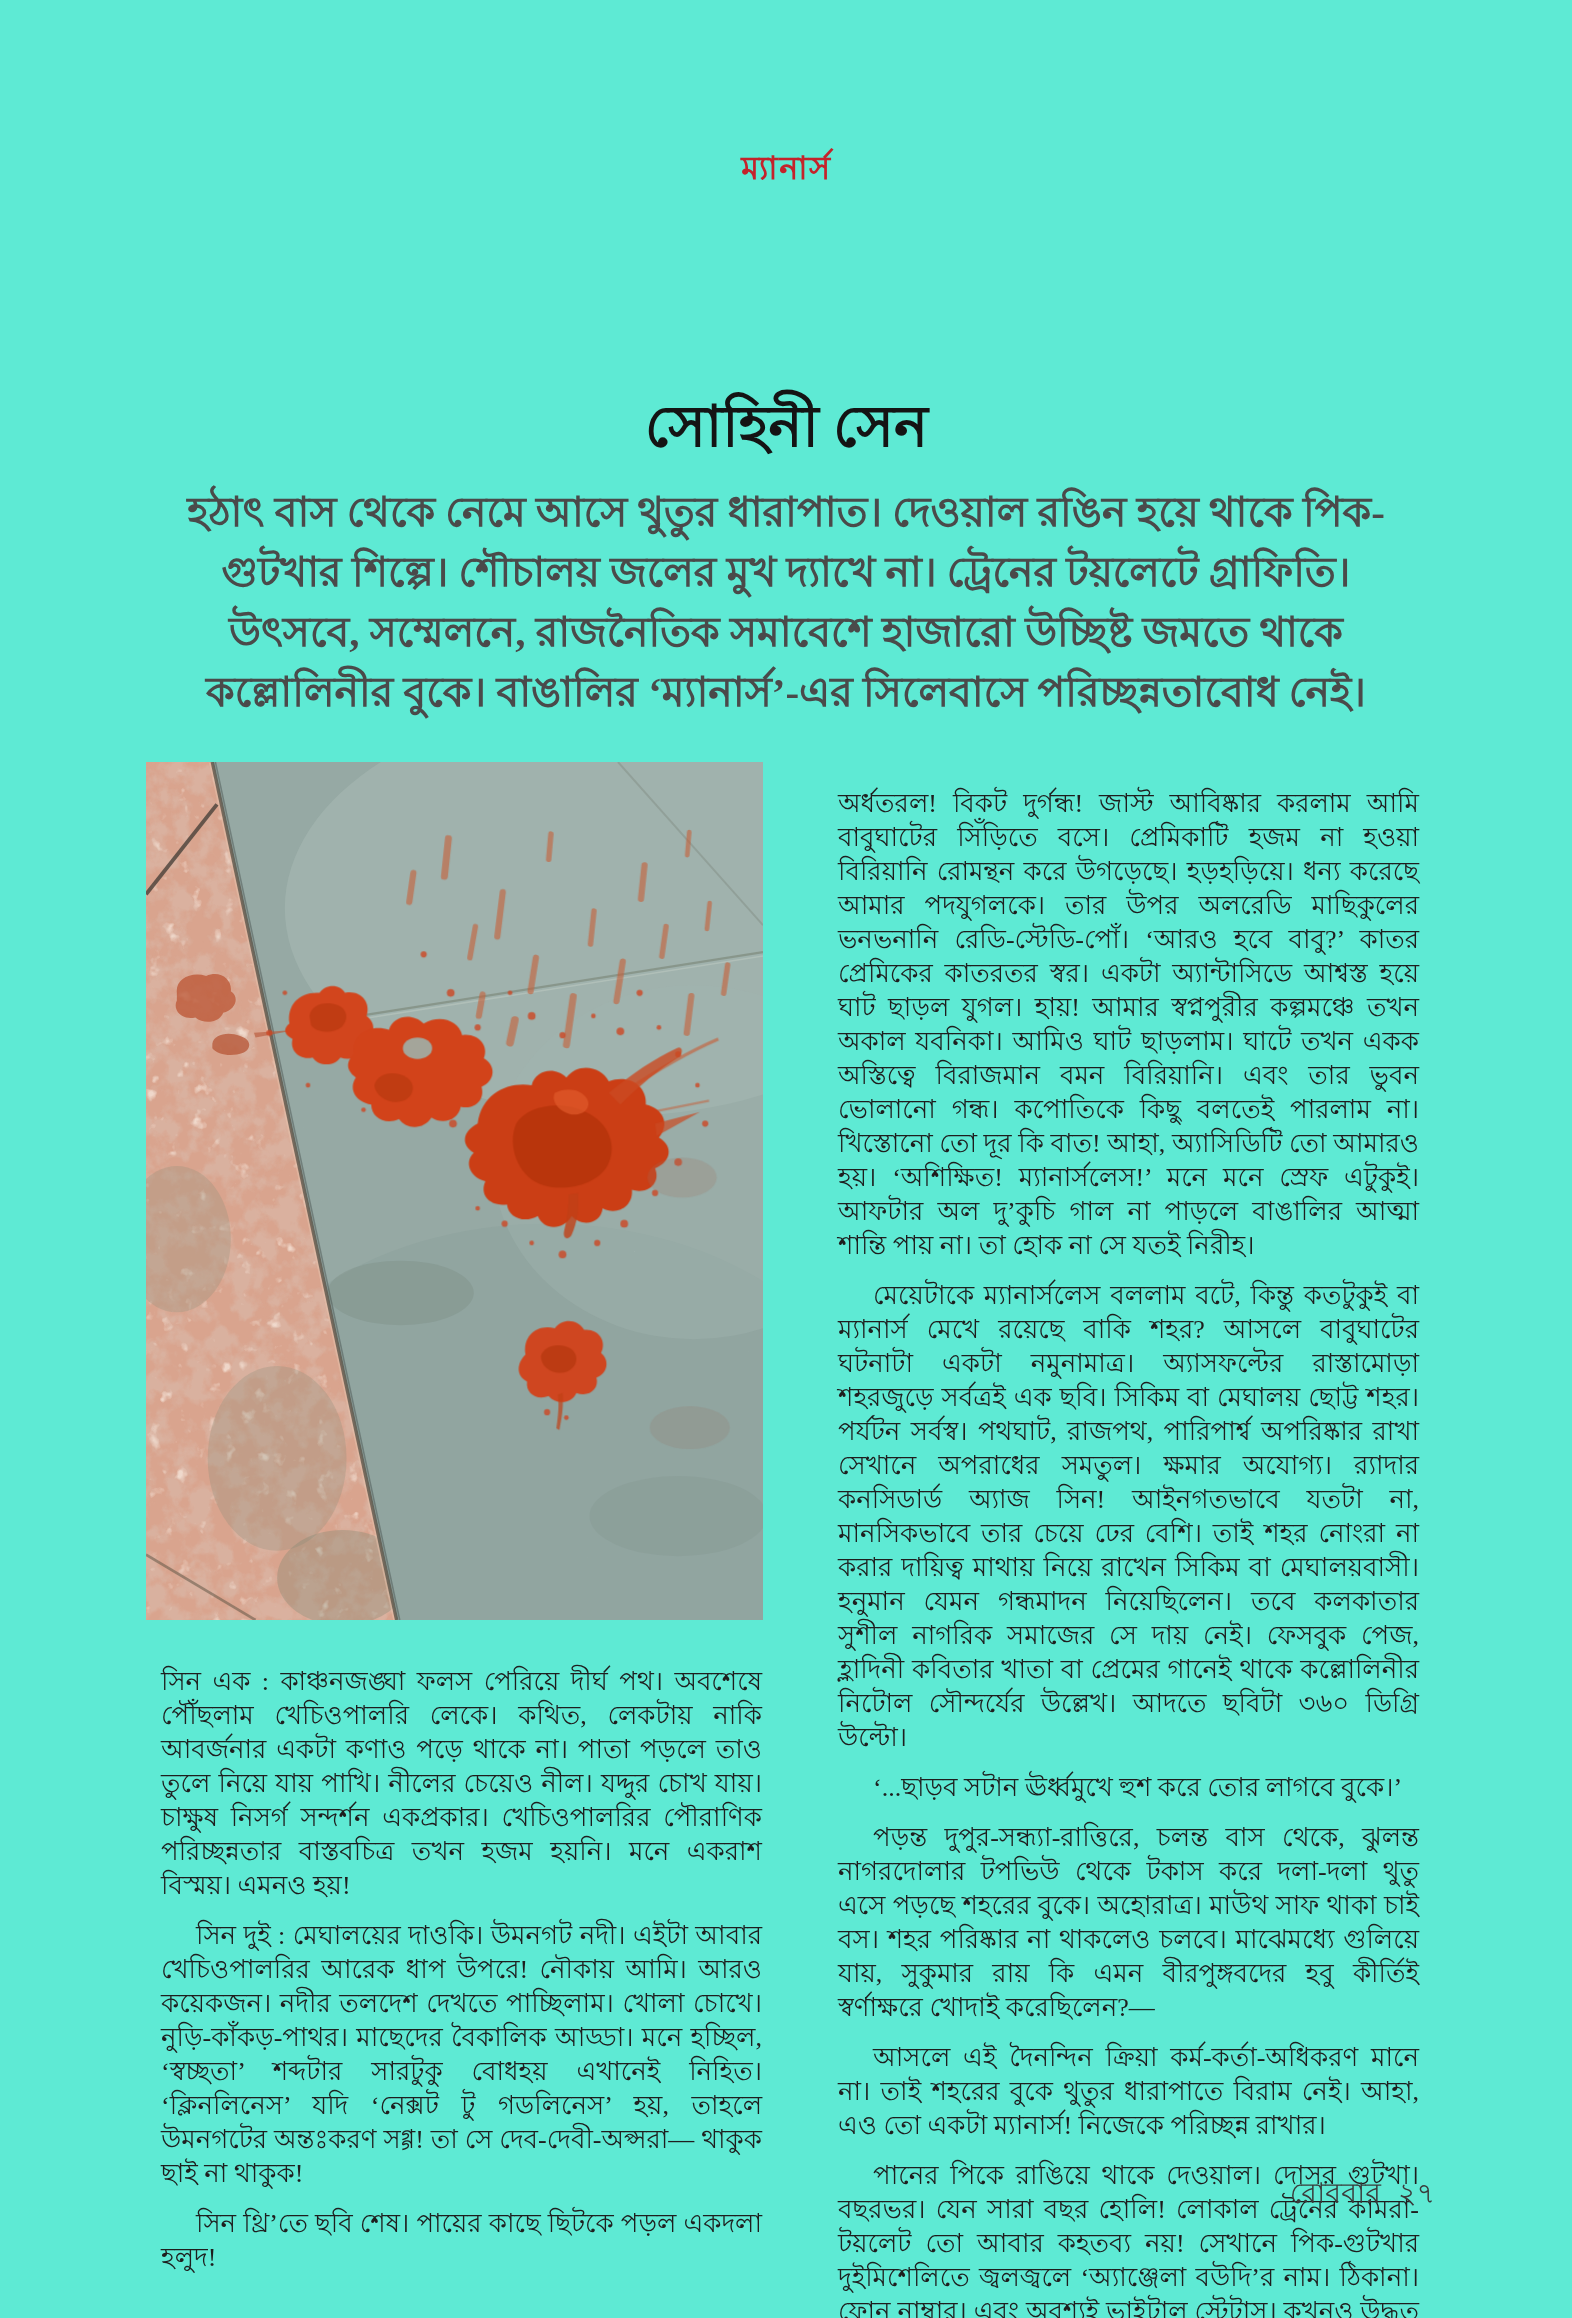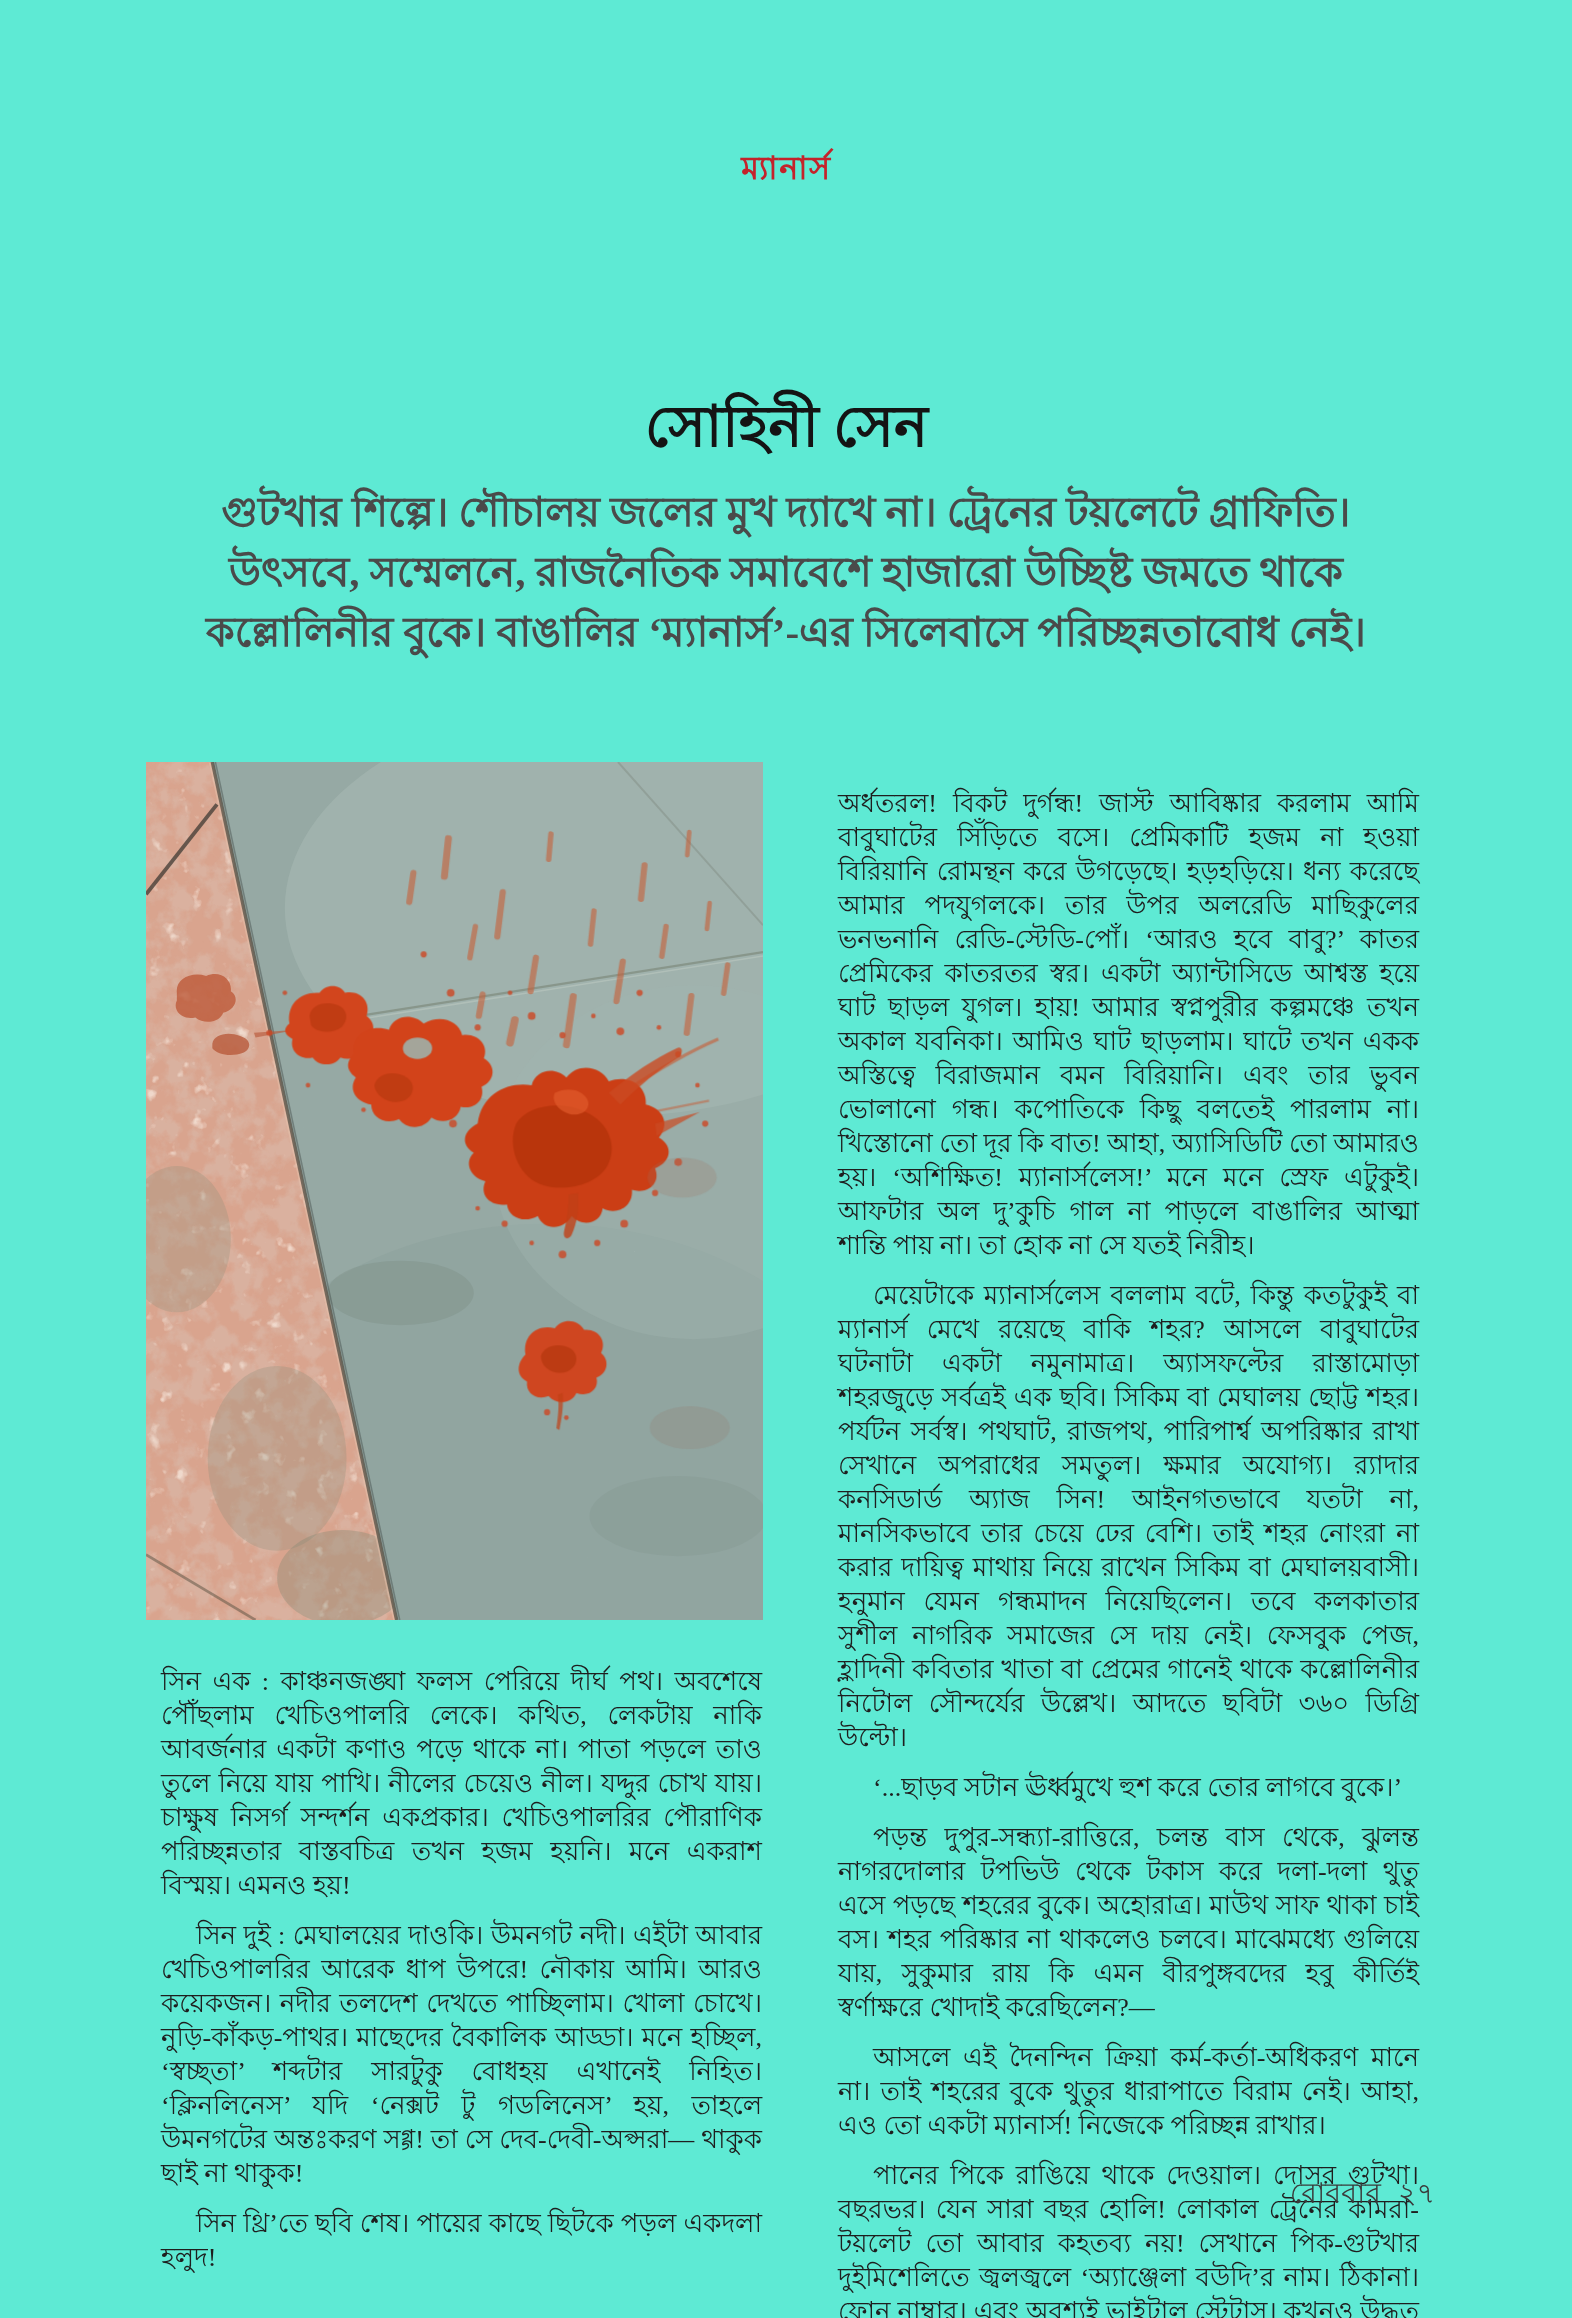--- a/index.html
+++ b/index.html
@@ -27,20 +27,21 @@
 </style>
 </head>
 <body>
 
 <div class="page">
 
   <div class="kicker">ম্যানার্স</div>
   <div class="author">সোহিনী সেন</div>
 
   <div class="lead">
+      <div class="lead-line">হঠাৎ বাস থেকে নেমে আসে থুতুর ধারাপাত। দেওয়াল রঙিন হয়ে থাকে পিক-</div>
       <div class="lead-line">গুটখার শিল্পে। শৌচালয় জলের মুখ দ্যাখে না। ট্রেনের টয়লেটে গ্রাফিতি।</div>
       <div class="lead-line">উৎসবে, সম্মেলনে, রাজনৈতিক সমাবেশে হাজারো উচ্ছিষ্ট জমতে থাকে</div>
       <div class="lead-line">কল্লোলিনীর বুকে। বাঙালির ‘ম্যানার্স’-এর সিলেবাসে পরিচ্ছন্নতাবোধ নেই।</div>
     </div>
 
   <div class="photo">
     <svg viewBox="0 0 800 1115" preserveAspectRatio="none">
       <defs>
         <clipPath id="cpGranite">
             <path d="M0 0 L86 0 L325 1115 L0 1115 Z"></path>

